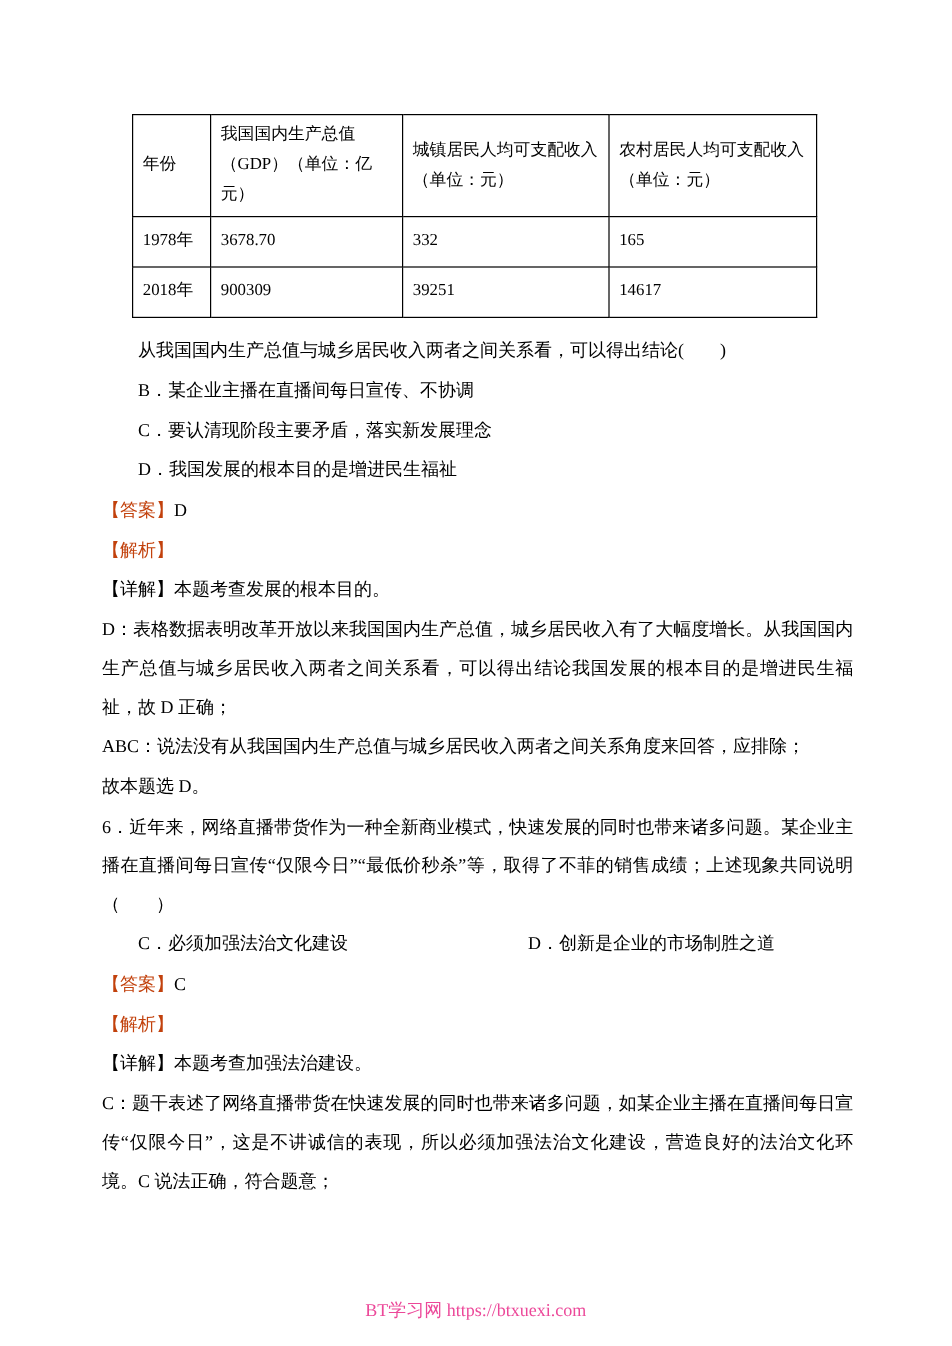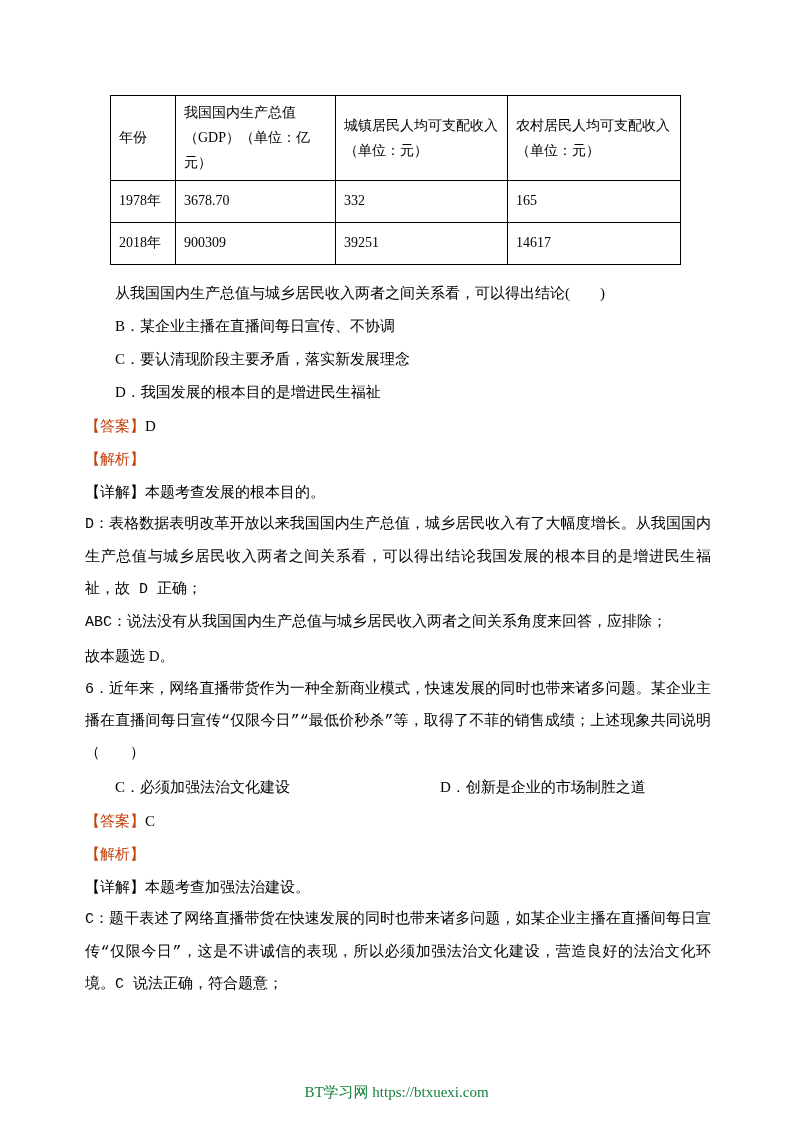--- a/index.html
+++ b/index.html
@@ -14,21 +14,21 @@
   .page {
     position: absolute; inset: 0;
     padding: 95px 82px 0 85px;
   }
   .content p {
     font-size: 15px;
     line-height: 2.15;
     margin: 0 0 1px 0;
   }
   .indent { margin-left: 30px !important; }
-  .just { text-align: justify; font-family: Liberation Mono, monospace; }
+  .just { text-align: justify; }
   .blue { color: #c2410c; }
   .bold { font-weight: normal; }
 
   table.data-table {
     border-collapse: collapse;
     margin: 0 0 12px 25px;
     width: 570px;
     table-layout: fixed;
   }
   .data-table td {
@@ -48,21 +48,21 @@
   .data-table tr.row td { height: 42px; }
 
   .opt-col { display: inline-block; width: 325px; }
 
   .footer {
     position: absolute;
     left: 0; bottom: 20px;
     width: 100%;
     text-align: center;
     font-size: 15px;
-    color: #15803d;
+    color: #ec4899;
   }
 </style>
 </head>
 <body>
 
 <div class="page">
   <div class="content">
 
     <table class="data-table">
       <colgroup>

